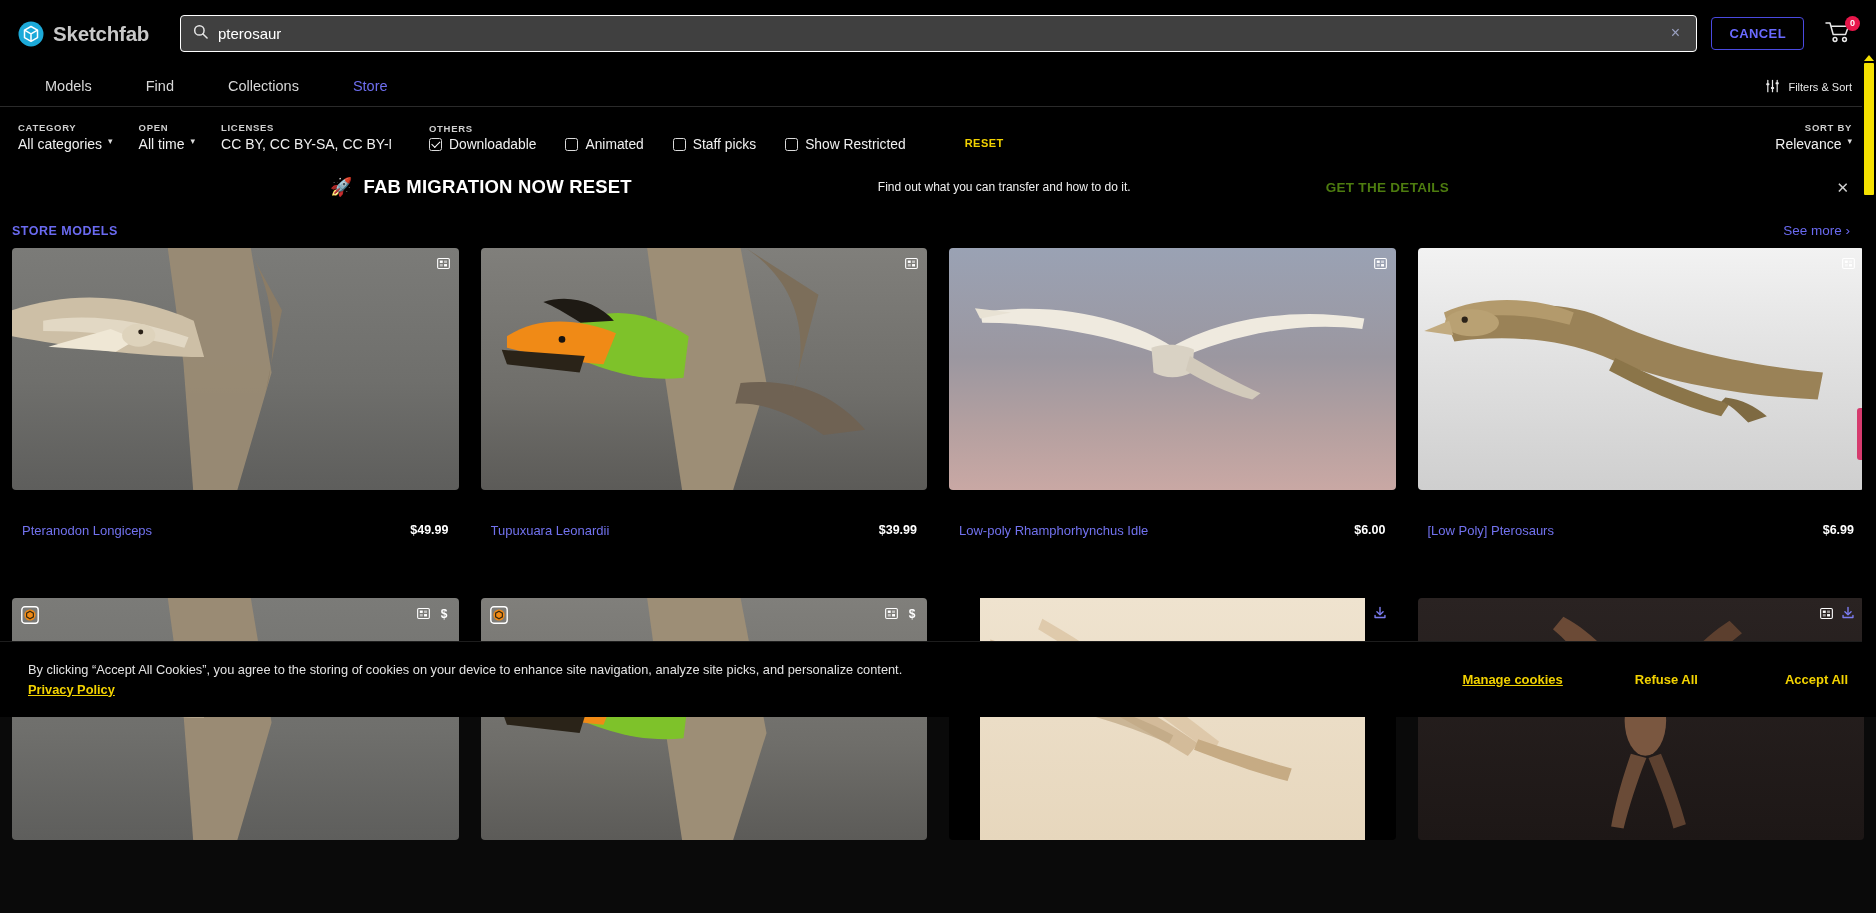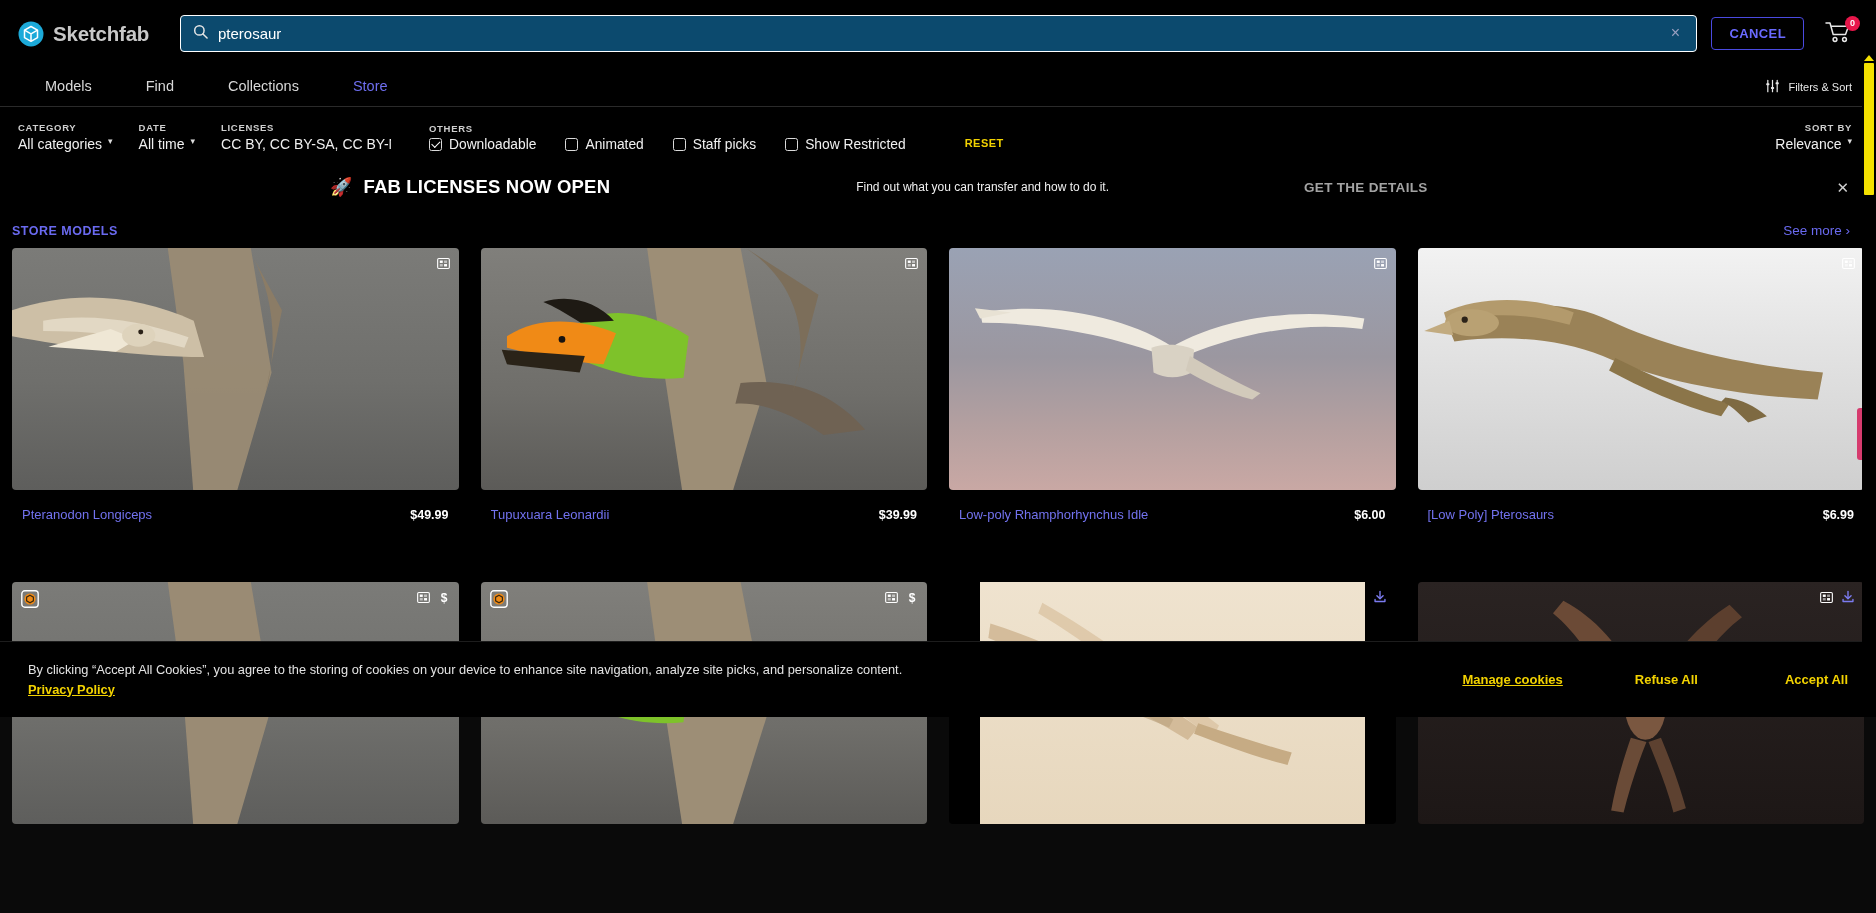--- a/index.html
+++ b/index.html
@@ -16,21 +16,21 @@
   .topbar {
     height: 67px; display: flex; align-items: center;
     padding: 0 18px; background: #000; gap: 14px;
   }
   .brand { display: flex; align-items: center; gap: 9px; width: 148px; flex: 0 0 auto; }
   .brand-logo { width: 26px; height: 26px; }
   .brand-name { font-size: 20.5px; font-weight: 700; color: #c8c8c8; letter-spacing: -0.2px; }
 
   .search-wrap {
     flex: 1 1 auto; position: relative; height: 37px;
-    border: 1px solid #ffffff; border-radius: 4px; background: #0c4a6e;
+    border: 1px solid #ffffff; border-radius: 4px; background: #404040;
     display: flex; align-items: center; padding: 0 12px; gap: 10px;
     max-width: 1570px;
   }
   .search-icon { flex: 0 0 auto; }
   .search-input {
     flex: 1 1 auto; background: transparent; border: none; outline: none;
     color: #fff; font-size: 15px; font-family: "Liberation Sans", sans-serif;
   }
   .clear-x {
     flex: 0 0 auto; width: 18px; height: 18px; cursor: pointer;
@@ -115,21 +115,21 @@
     margin-left: 312px;
   }
   .fab-rocket { font-size: 18px; }
   .fab-title {
     font-size: 18.5px; font-weight: 700; color: #fff; letter-spacing: 0.2px;
   }
   .fab-mid {
     font-size: 12px; color: #f0f0f0; margin-left: 246px;
   }
   .fab-cta {
-    font-size: 13.5px; font-weight: 700; color: #a3a3a3; letter-spacing: 0.3px;
+    font-size: 13.5px; font-weight: 700; color: #4d7c0f; letter-spacing: 0.3px;
     margin-left: 195px; cursor: pointer;
   }
   .fab-close {
     position: absolute; right: 27px; top: 50%; transform: translateY(-50%);
     color: #cfcfcf; font-size: 15px; cursor: pointer; line-height: 1;
   }
 
   
   .sechead {
     display: flex; align-items: center; justify-content: space-between;
@@ -153,22 +153,23 @@
   }
   .thumb .badges-tr {
     position: absolute; top: 8px; right: 9px; display: flex; gap: 8px;
     align-items: center; z-index: 4;
   }
   .thumb .badge-tl {
     position: absolute; top: 8px; left: 9px; z-index: 4;
   }
   .badge-icon { display: block; }
   .meta {
-    display: flex; align-items: center; justify-content: space-between;
+    display: flex; align-items: flex-start; justify-content: space-between;
     padding: 17px 2px 0 10px;
+    margin-top: 16px;
   }
   .meta-title {
     font-size: 13px; color: #7272ef; cursor: pointer;
     overflow: hidden; white-space: nowrap; text-overflow: ellipsis;
   }
   .meta-price { font-size: 12.5px; font-weight: 700; color: #fff; padding-right: 8px; }
 
   
   .bg-a { background: linear-gradient(180deg,#7b7b78 0%,#6f6f6c 55%,#5e5e5c 100%); }
   .bg-b { background: linear-gradient(180deg,#807f7b 0%,#6f6e6a 60%,#5c5b58 100%); }
@@ -299,21 +300,21 @@
   <div class="filterbar">
     <div class="fgroup">
       <span class="flabel">CATEGORY</span>
       <span class="fvalue">
         <span>All categories</span>
         <span class="caret">▾</span>
       </span>
     </div>
 
     <div class="fgroup">
-      <span class="flabel">DATE</span>
+      <span class="flabel">OPEN</span>
       <span class="fvalue">
         <span>All time</span>
         <span class="caret">▾</span>
       </span>
     </div>
 
     <div class="fgroup licenses">
       <span class="flabel">LICENSES</span>
       <span class="fvalue">
         <span>CC BY, CC BY-SA, CC BY-ND, C</span>
@@ -350,21 +351,21 @@
       <span class="fvalue">
         <span>Relevance</span>
         <span class="caret">▾</span>
       </span>
     </div>
   </div>
 
   <div class="fabbanner">
     <div class="fab-left">
       <span class="fab-rocket">🚀</span>
-      <span class="fab-title">FAB LICENSES NOW OPEN</span>
+      <span class="fab-title">FAB MIGRATION NOW RESET</span>
     </div>
     <div class="fab-mid">Find out what you can transfer and how to do it.</div>
     <div class="fab-cta">GET THE DETAILS</div>
     <div class="fab-close">✕</div>
   </div>
 
   <div class="sechead">
     <div class="sechead-title">STORE MODELS</div>
     <div class="sechead-more">See more ›</div>
   </div>

